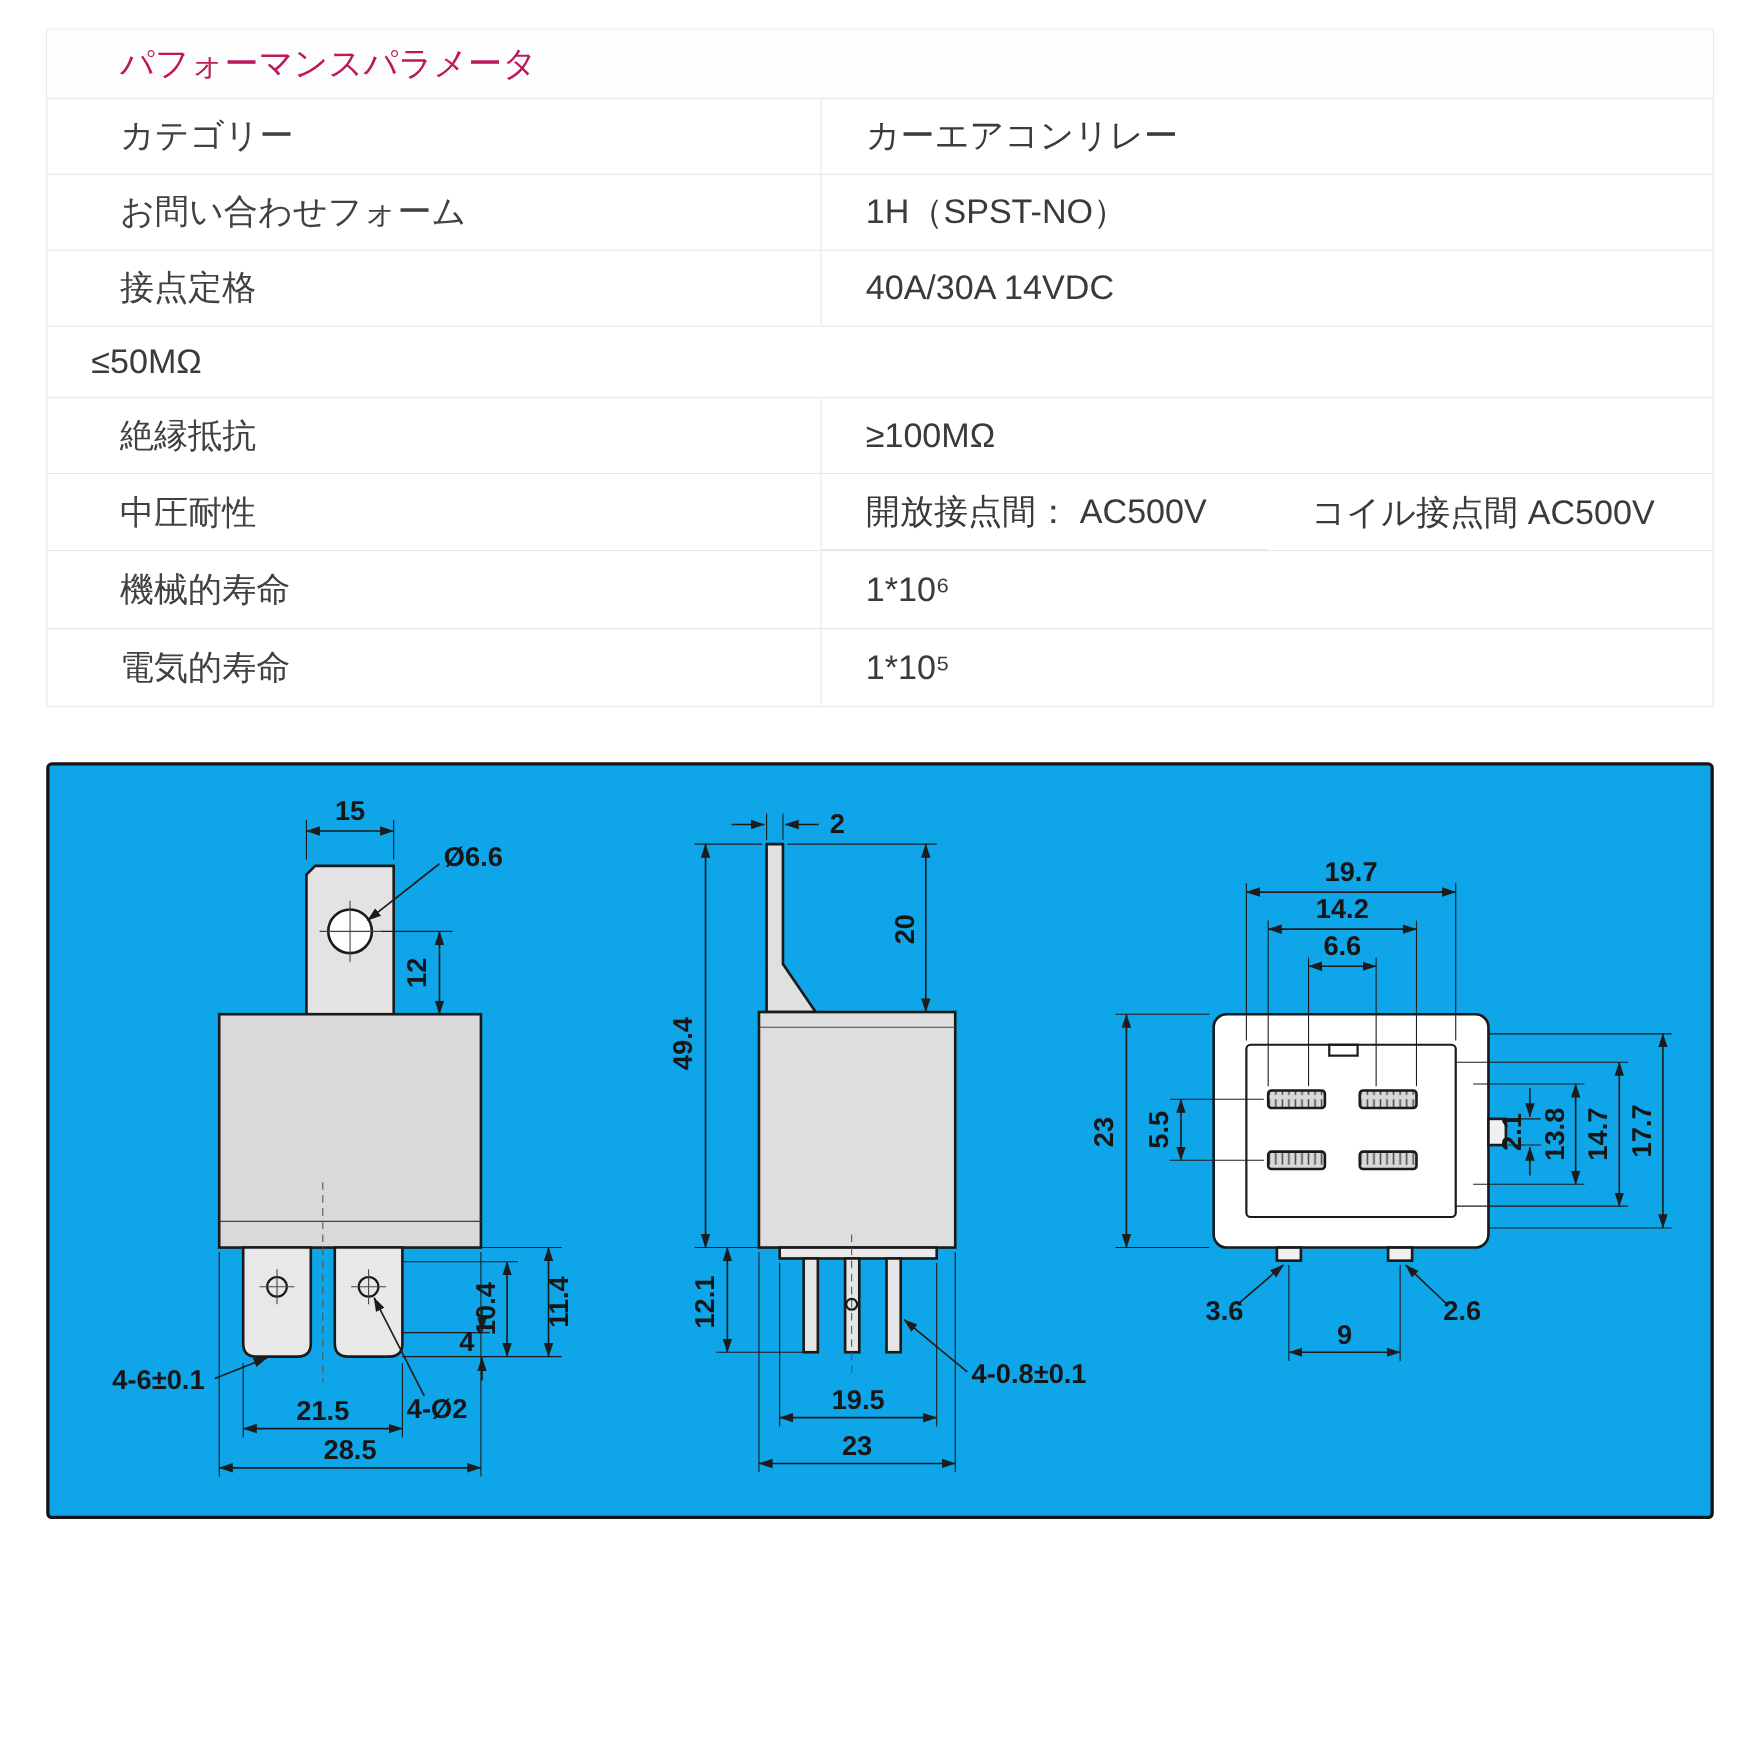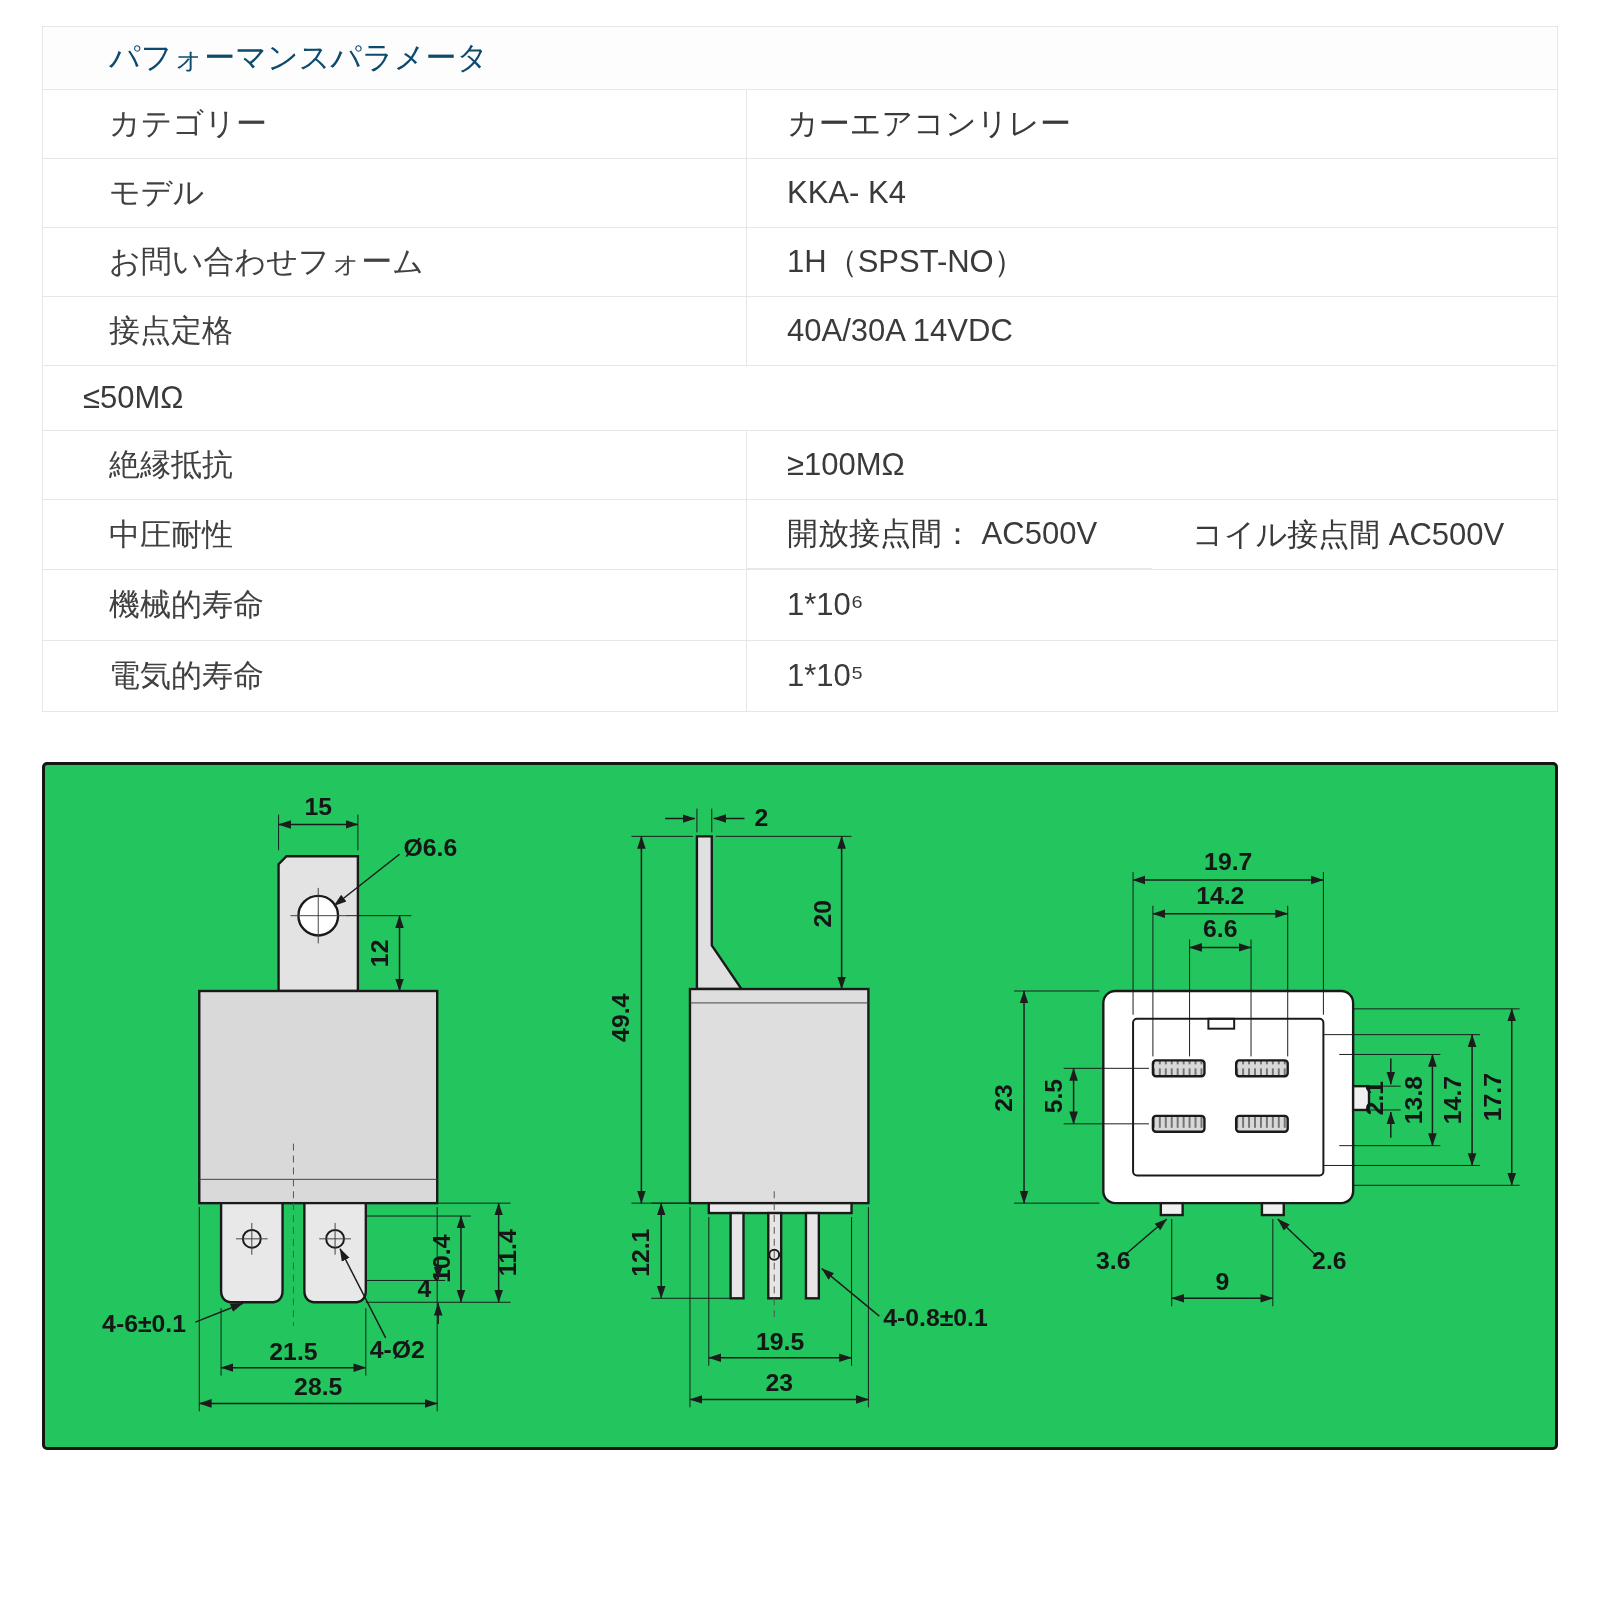--- a/index.html
+++ b/index.html
@@ -13,21 +13,21 @@
   .spec-table{
     margin:26px 42px 0 42px;
     border:1px solid #e7e7e7;
     background:#fff;
   }
   .t-title{
     min-height:62px;
     display:flex;align-items:center;
     padding-left:66px;
     font-size:31px;
-    color:#0c4a6e;
+    color:#be185d;
     border-bottom:1px solid #e7e7e7;
     background:#fdfdfd;
   }
   .t-row{
     display:flex;
     align-items:stretch;
     border-bottom:1px solid #e7e7e7;
   }
   .t-row:last-child{border-bottom:none;}
   .t-label{
@@ -53,21 +53,21 @@
   .t-vstack .t-value{width:100%;}
   .t-vstack .t-value:first-child{border-bottom:1px solid #e7e7e7;}
   .t-row.tall .t-label,.t-row.tall .t-value{min-height:70px;}
 
   
   .drawing-panel{
     margin:50px 42px 0 42px;
     height:682px;
     border:3px solid #151515;
     border-radius:5px;
-    background:#22c55e;
+    background:#0ea5e9;
     overflow:hidden;
   }
   .drawing-panel svg{display:block;width:100%;height:100%;}
 
   .part{stroke:#1a1a1a;stroke-width:2.4;}
   .inner{stroke:#1a1a1a;stroke-width:2;fill:none;}
   .dim{stroke:#1c1c1c;stroke-width:1.5;fill:none;marker-start:url(#arr);marker-end:url(#arr);}
   .leader{stroke:#1c1c1c;stroke-width:1.5;fill:none;marker-end:url(#arr);}
   .half{stroke:#1c1c1c;stroke-width:1.5;fill:none;marker-end:url(#arr);}
   .ext{stroke:#1c1c1c;stroke-width:1;fill:none;}
@@ -82,24 +82,20 @@
 <body>
 
 <div class="spec-table">
   <div class="t-title">パフォーマンスパラメータ</div>
 
   <div class="t-row">
     <div class="t-label">カテゴリー</div>
     <div class="t-value">カーエアコンリレー</div>
   </div>
   <div class="t-row">
-    <div class="t-label">モデル</div>
-    <div class="t-value">KKA- K4</div>
-  </div>
-  <div class="t-row">
     <div class="t-label">お問い合わせフォーム</div>
     <div class="t-value">1H（SPST-NO）</div>
   </div>
   <div class="t-row">
     <div class="t-label">接点定格</div>
     <div class="t-value">40A/30A 14VDC</div>
   </div>
   <div class="t-row">
     <div class="t-value">≤50MΩ</div>
   </div>

